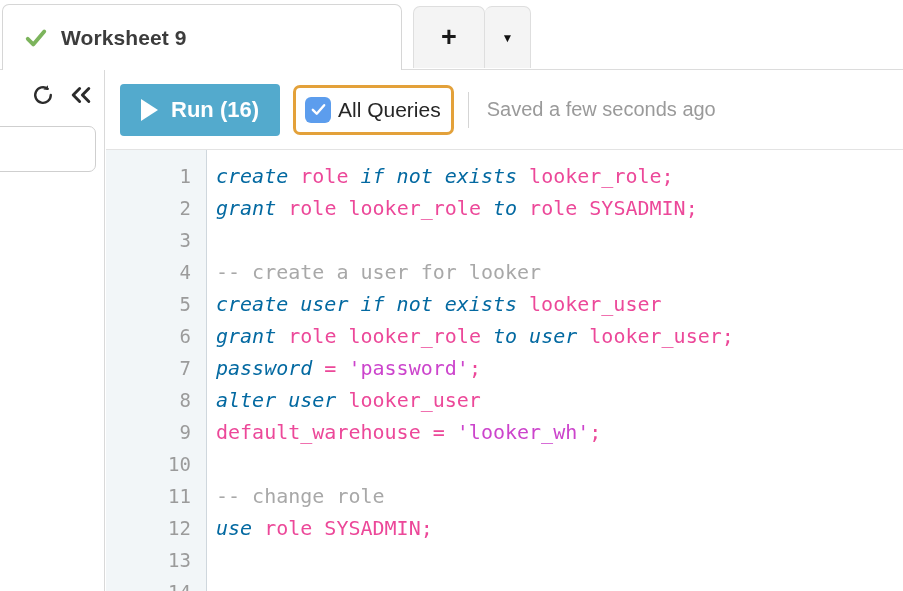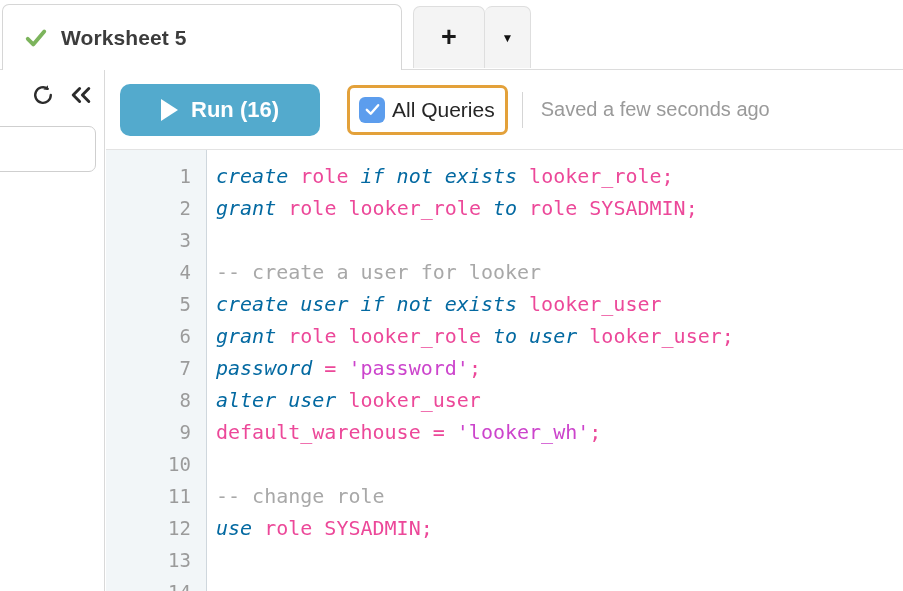--- a/index.html
+++ b/index.html
@@ -140,25 +140,25 @@
     width: 797px;
     height: 80px;
     background: #ffffff;
     border-bottom: 1px solid #e3e3e3;
     display: flex;
     align-items: center;
     padding-left: 14px;
   }
 
   .run-btn {
-    width: 200px;
+    width: 160px;
     height: 52px;
     background: #53aacd;
     border: none;
-    border-radius: 10px;
+    border-radius: 4px;
     display: flex;
     align-items: center;
     justify-content: center;
     gap: 13px;
     cursor: pointer;
     flex: 0 0 auto;
   }
 
   .run-tri {
     width: 0; height: 0;
@@ -168,21 +168,21 @@
   }
 
   .run-label {
     font-size: 22px;
     font-weight: bold;
     color: #ffffff;
     white-space: nowrap;
   }
 
   .allq-wrap {
-    margin-left: 27px;
+    margin-left: 13px;
     border: 3px solid #e3a13a;
     border-radius: 7px;
     height: 50px;
     display: flex;
     align-items: center;
     padding: 0 10px 0 9px;
     background: #ffffff;
     flex: 0 0 auto;
     cursor: pointer;
   }
@@ -273,21 +273,21 @@
 <body>
 
 <div id="app">
 
   <div class="tabbar">
 
     <div class="tab">
       <svg class="tab-check" viewBox="0 0 24 24">
         <path d="M3 13 L9 19 L21 5" fill="none" stroke="#7cb45c" stroke-width="4.2" stroke-linecap="round" stroke-linejoin="round"></path>
       </svg>
-      <span class="tab-title">Worksheet 5</span>
+      <span class="tab-title">Worksheet 9</span>
     </div>
 
     <div class="tab-add-group">
       <div class="tab-add">+</div>
       <div class="tab-add-caret">▼</div>
     </div>
 
   </div>
 
   <div class="sidebar">

